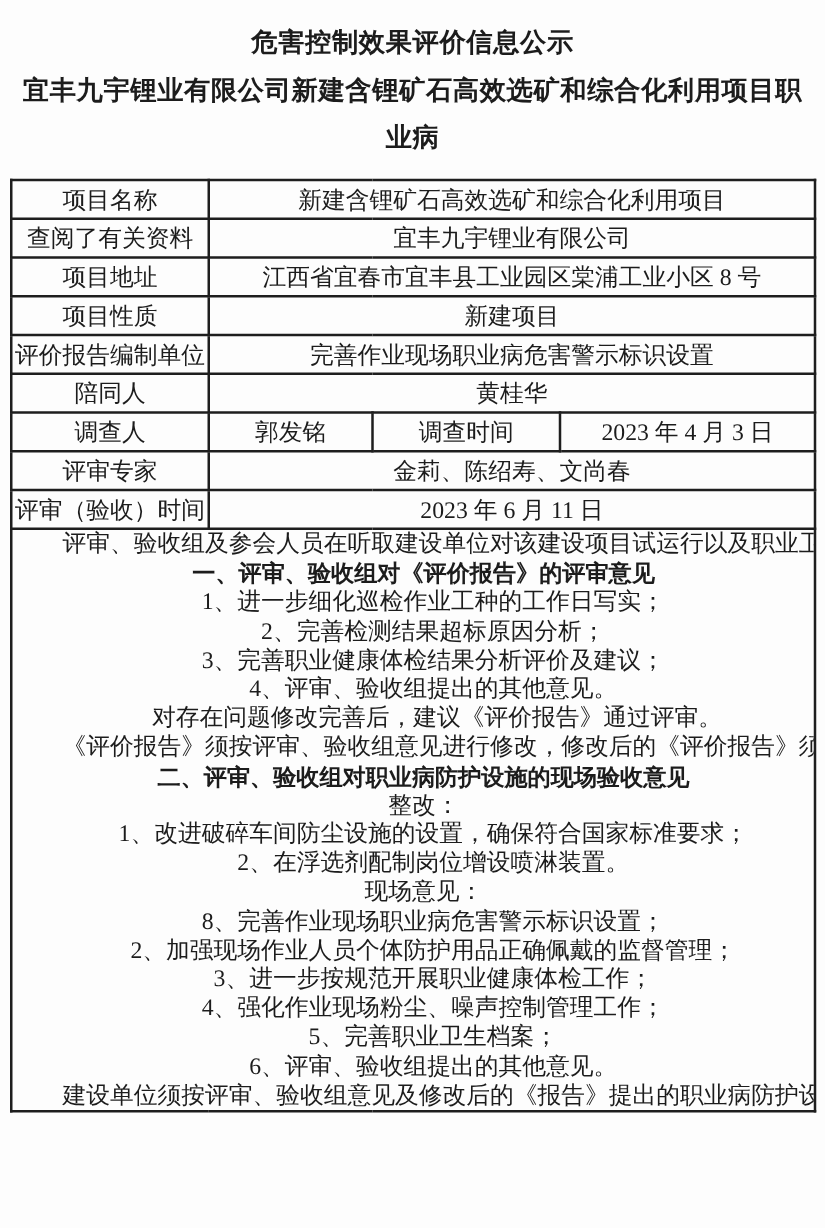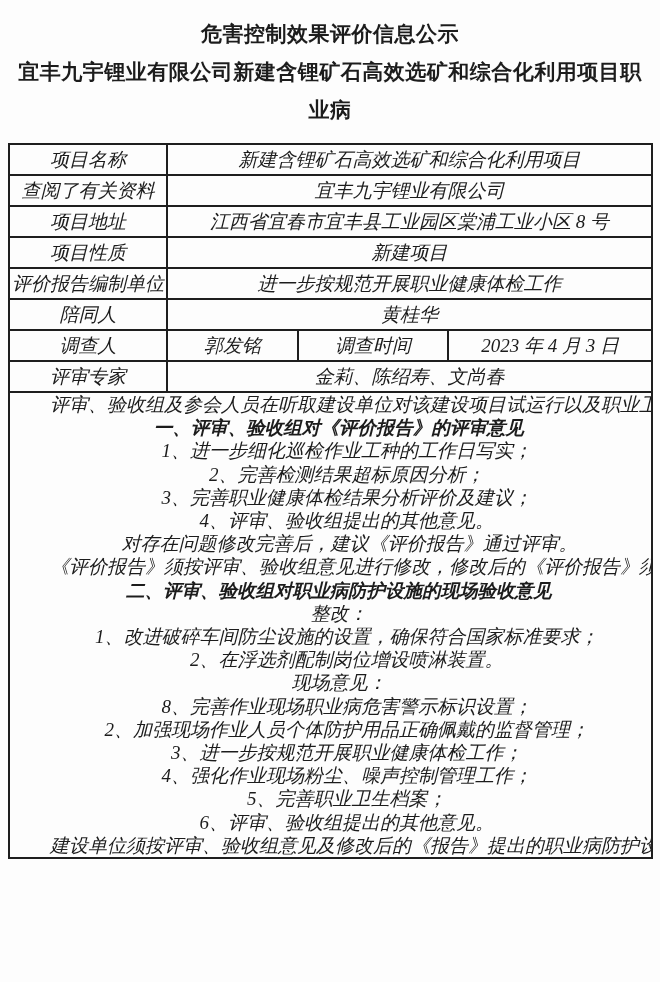--- a/index.html
+++ b/index.html
@@ -27,21 +27,20 @@
   }
   table.info-table td{
     border:2px solid #1e1e1e;
     text-align:center;
     vertical-align:middle;
     font-size:19px;
     height:29px;
     padding:0 2px;
     overflow:hidden;
     white-space:nowrap;
-    font-style:italic;
   }
   td.body-cell{
     text-align:left;
     vertical-align:top;
     white-space:normal;
     padding:5px 12px 7px 13px;
     font-size:18px;
     line-height:23.2px;
   }
   .body-cell p{margin:0;}
@@ -77,35 +76,39 @@
     <tr>
       <td>项目地址</td>
       <td colspan="3">江西省宜春市宜丰县工业园区棠浦工业小区 8 号</td>
     </tr>
     <tr>
       <td>项目性质</td>
       <td colspan="3">新建项目</td>
     </tr>
     <tr>
       <td>评价报告编制单位</td>
-      <td colspan="3">进一步按规范开展职业健康体检工作</td>
+      <td colspan="3">完善作业现场职业病危害警示标识设置</td>
     </tr>
     <tr>
       <td>陪同人</td>
       <td colspan="3">黄桂华</td>
     </tr>
     <tr>
       <td>调查人</td>
       <td>郭发铭</td>
       <td>调查时间</td>
       <td>2023 年 4 月 3 日</td>
     </tr>
     <tr>
       <td>评审专家</td>
       <td colspan="3">金莉、陈绍寿、文尚春</td>
+    </tr>
+    <tr>
+      <td>评审（验收）时间</td>
+      <td colspan="3">2023 年 6 月 11 日</td>
     </tr>
     <tr>
       <td colspan="4" class="body-cell">
         <p class="para">评审、验收组及参会人员在听取建设单位对该建设项目试运行以及职业卫生管理情况的介绍和报告编制单位对该建设项目职业病危害控制效果评价情况说明的基础上，查阅了有关资料，审阅了《评价报告》，并现场核查了该项目职业病防护设施及职业卫生管理情况，经过质询与讨论，形成如下意见：</p>
         <p class="h">一、评审、验收组对《评价报告》的评审意见</p>
         <p class="item">1、进一步细化巡检作业工种的工作日写实；</p>
         <p class="item">2、完善检测结果超标原因分析；</p>
         <p class="item">3、完善职业健康体检结果分析评价及建议；</p>
         <p class="item">4、评审、验收组提出的其他意见。</p>
         <p class="para">对存在问题修改完善后，建议《评价报告》通过评审。</p>

